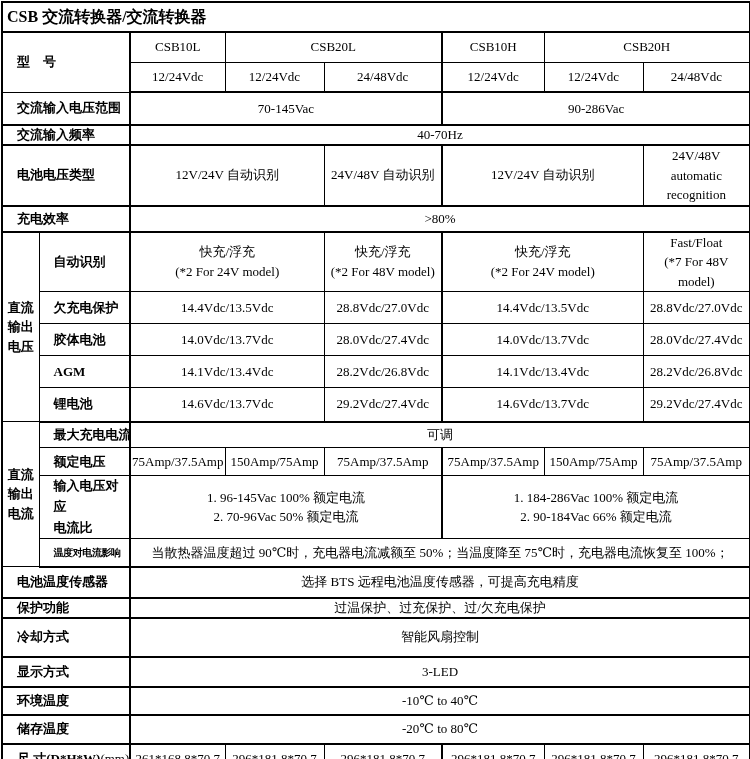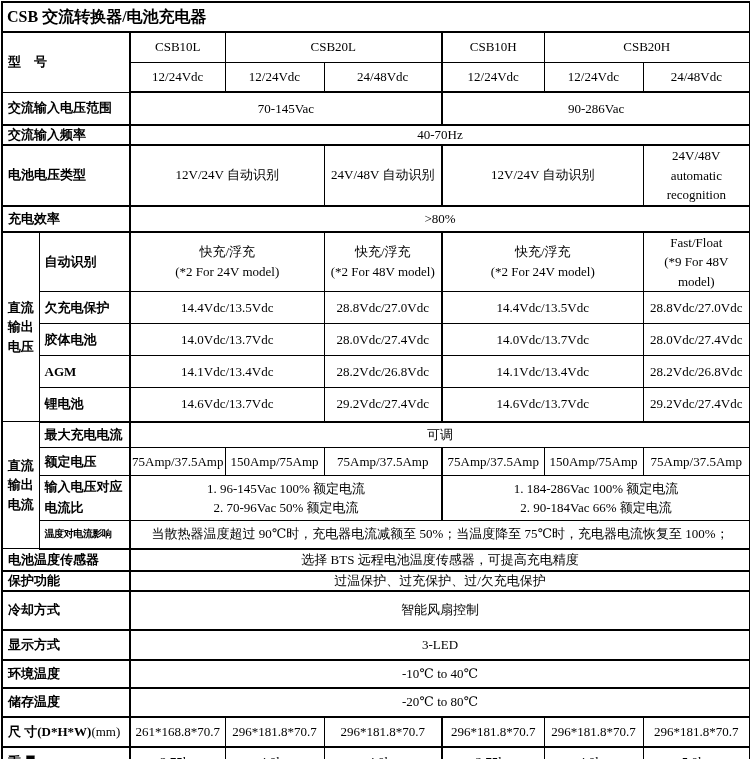--- a/index.html
+++ b/index.html
@@ -1,20 +1,20 @@
 <!DOCTYPE html>
 <html><head>
 <meta charset="utf-8">
 <style>
   html,body{margin:0;padding:0;background:#ffffff;}
   body{width:750px;height:759px;font-family:"Liberation Serif","DejaVu Serif",serif;color:#000;}
   table.spec{border-collapse:collapse;table-layout:fixed;width:748px;margin:1px 0 0 1px;border:2px solid #000;}
   td{border:1px solid #000;font-size:13px;text-align:center;vertical-align:middle;padding:0 2px;overflow:hidden;}
   td.title{font-size:16px;font-weight:bold;text-align:left;padding-left:4px;border-bottom-width:2px;}
-  td.lbl{text-align:left;font-weight:bold;padding-left:5px;white-space:nowrap;}
+  td.lbl{text-align:left;font-weight:bold;padding-left:14px;white-space:nowrap;}
   td.grp{font-weight:bold;white-space:pre-line;line-height:1.5;padding:11px 3px;}
   td.pre{white-space:pre-line;line-height:1.5;margin-left:39px;}
   td.sm{font-size:10px;letter-spacing:-0.4px;border-radius:7px;}
   td.tight{padding:0;}
   td.rb{border-right-width:2px;}
   tr.tb > td{border-bottom-width:2px;}
   .lbl .suffix{font-weight:normal;}
 </style>
 </head>
 <body>
@@ -26,21 +26,21 @@
     <col style="width:95px">
       <col style="width:99px">
       <col style="width:118px">
     <col style="width:102px">
       <col style="width:99px">
       <col style="width:107px">
   </colgroup>
 
   <tbody>
       <tr style="height:30px">
-    <td colspan="8" class="title">CSB 交流转换器/电池充电器</td>
+    <td colspan="8" class="title">CSB 交流转换器/交流转换器</td>
   </tr>
 
   <tr style="height:30px">
     <td colspan="2" rowspan="2" class="lbl rb">型　号</td>
     <td>CSB10L</td>
     <td colspan="2" class="rb">CSB20L</td>
     <td>CSB10H</td>
     <td colspan="2">CSB20H</td>
   </tr>
 
@@ -82,21 +82,21 @@
 输出
 电压</td>
     <td class="lbl rb">自动识别</td>
     <td colspan="2" class="pre">快充/浮充
 (*2  For  24V  model)</td>
     <td class="pre rb">快充/浮充
 (*2  For  48V  model)</td>
     <td colspan="2" class="pre">快充/浮充
 (*2  For  24V  model)</td>
     <td class="pre">Fast/Float
-(*9 For 48V model)</td>
+(*7 For 48V model)</td>
   </tr>
   <tr style="height:32px">
     <td class="lbl rb">欠充电保护</td>
     <td colspan="2">14.4Vdc/13.5Vdc</td>
     <td class="rb">28.8Vdc/27.0Vdc</td>
     <td colspan="2">14.4Vdc/13.5Vdc</td>
     <td>28.8Vdc/27.0Vdc</td>
   </tr>
   <tr style="height:32px">
     <td class="lbl rb">胶体电池</td>
@@ -142,21 +142,21 @@
     <td colspan="3" class="pre rb">1.  96-145Vac  100%  额定电流
 2.  70-96Vac  50%  额定电流</td>
     <td colspan="3" class="pre">1.  184-286Vac  100%  额定电流
 2.  90-184Vac  66%  额定电流</td>
   </tr>
   <tr style="height:28px" class="tb">
     <td class="lbl sm rb">温度对电流影响</td>
     <td colspan="6">当散热器温度超过 90℃时，充电器电流减额至 50%；当温度降至 75℃时，充电器电流恢复至 100%；</td>
   </tr>
 
-  <tr style="height:22px" class="tb">
+  <tr style="height:31px" class="tb">
     <td colspan="2" class="lbl rb">电池温度传感器</td>
     <td colspan="6">选择 BTS 远程电池温度传感器，可提高充电精度</td>
   </tr>
   <tr style="height:17px" class="tb">
     <td colspan="2" class="lbl rb">保护功能</td>
     <td colspan="6">过温保护、过充保护、过/欠充电保护</td>
   </tr>
   <tr style="height:39px" class="tb">
     <td colspan="2" class="lbl rb">冷却方式</td>
     <td colspan="6">智能风扇控制</td>

